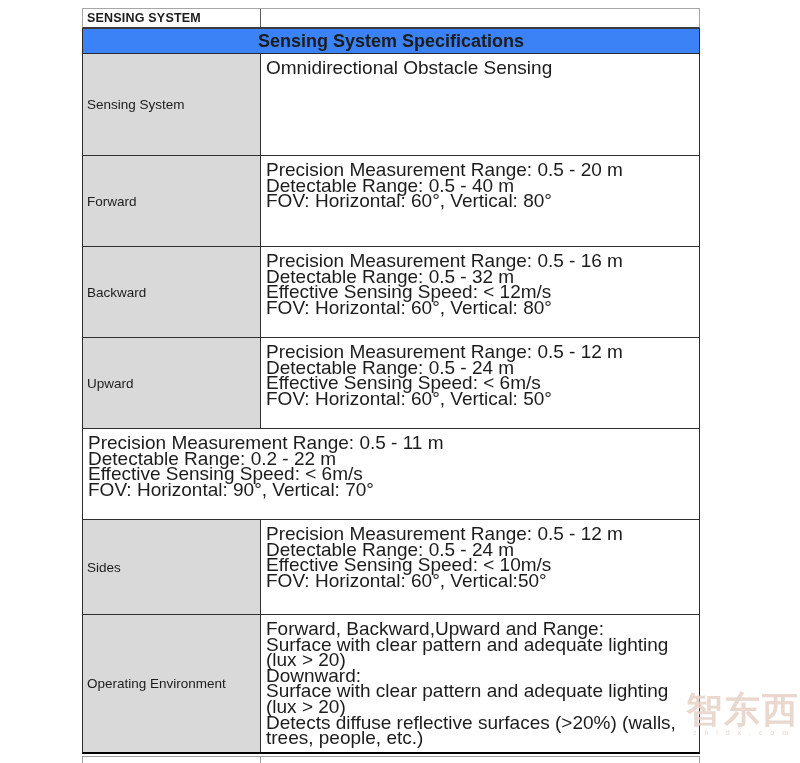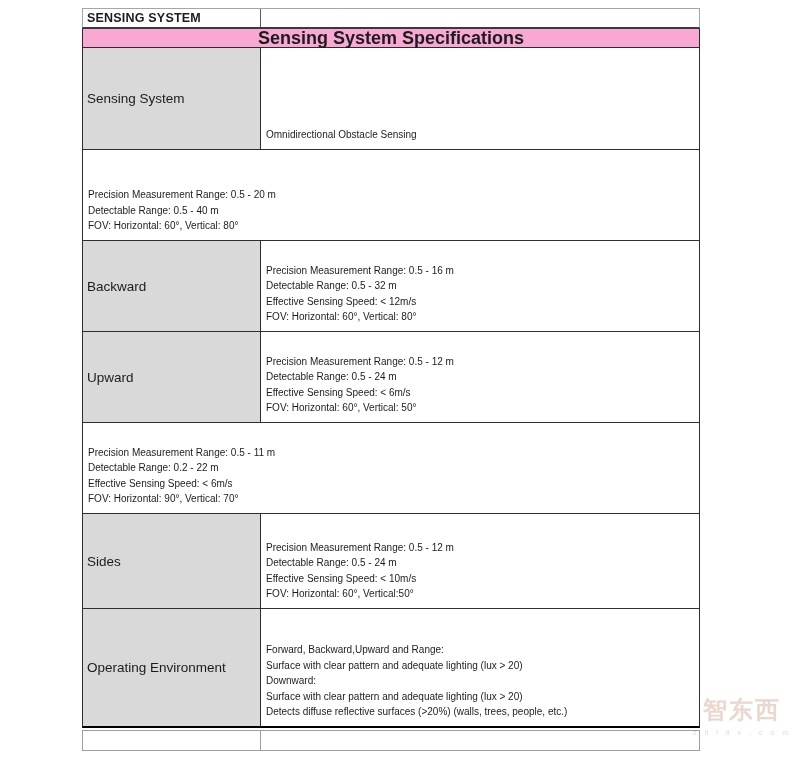--- a/index.html
+++ b/index.html
@@ -36,30 +36,30 @@
     font-weight: bold;
     font-size: 12.5px;
     letter-spacing: 0.2px;
     display: flex;
     align-items: center;
     padding-left: 4px;
     box-sizing: border-box;
   }
   .hdr-right { flex: 1; }
   .row-title {
-    height: 20px;
+    height: 26px;
     border: 1px solid #2a2a2a;
     border-top: 1px solid #3a3a3a;
     box-sizing: border-box;
     display: flex;
     align-items: center;
     justify-content: center;
     font-weight: bold;
     font-size: 18px;
-    background: #f9a8d4;
+    background: #3b82f6;
   }
   .rows { display: block; }
   .spec-row {
     display: flex;
     border-left: 1px solid #2e2e2e;
     border-right: 1px solid #2e2e2e;
     border-bottom: 1px solid #2e2e2e;
     box-sizing: border-box;
     background: #ffffff;
   }
@@ -78,24 +78,24 @@
     display: flex;
     align-items: center;
     padding-left: 4px;
     box-sizing: border-box;
     font-size: 13.5px;
   }
   .value-cell {
     flex: 1;
     display: flex;
     flex-direction: column;
-    justify-content: flex-end;
+    justify-content: flex-start;
     padding: 6px 10px 6px 5px;
     box-sizing: border-box;
-    font-size: 10px;
+    font-size: 19px;
     line-height: 15.6px;
   }
   .row-empty {
     display: flex;
     height: 21px;
     margin-top: 2px;
     border: 1px solid #9e9e9e;
     box-sizing: border-box;
     background: #ffffff;
   }
@@ -109,21 +109,21 @@
     position: absolute;
     left: 686px;
     top: 692px;
     width: 112px;
     text-align: center;
     color: var(--wm-color, #e8d3c9);
     opacity: 0.9;
     pointer-events: none;
   }
   .wm-text {
-    font-size: 24px;
+    font-size: 36px;
     font-weight: bold;
     letter-spacing: 2px;
     line-height: 36px;
     white-space: nowrap;
   }
   .wm-sub {
     font-size: 7px;
     letter-spacing: 3px;
     margin-top: 1px;
     white-space: nowrap;
@@ -141,20 +141,21 @@
     <span>Sensing System Specifications</span>
   </div>
   <div class="rows" id="rows-host">
       <div class="spec-row">
         <div class="label-cell">Sensing System</div>
         <div class="value-cell">
           <div class="spec-line">Omnidirectional Obstacle Sensing</div>
         </div>
       </div>
       <div class="spec-row">
+        <div class="label-cell">Forward</div>
         <div class="value-cell">
           <div class="spec-line">Precision Measurement Range: 0.5 - 20 m</div>
           <div class="spec-line">Detectable Range: 0.5 - 40 m</div>
           <div class="spec-line">FOV: Horizontal: 60°, Vertical: 80°</div>
         </div>
       </div>
       <div class="spec-row">
         <div class="label-cell">Backward</div>
         <div class="value-cell">
           <div class="spec-line">Precision Measurement Range: 0.5 - 16 m</div>

